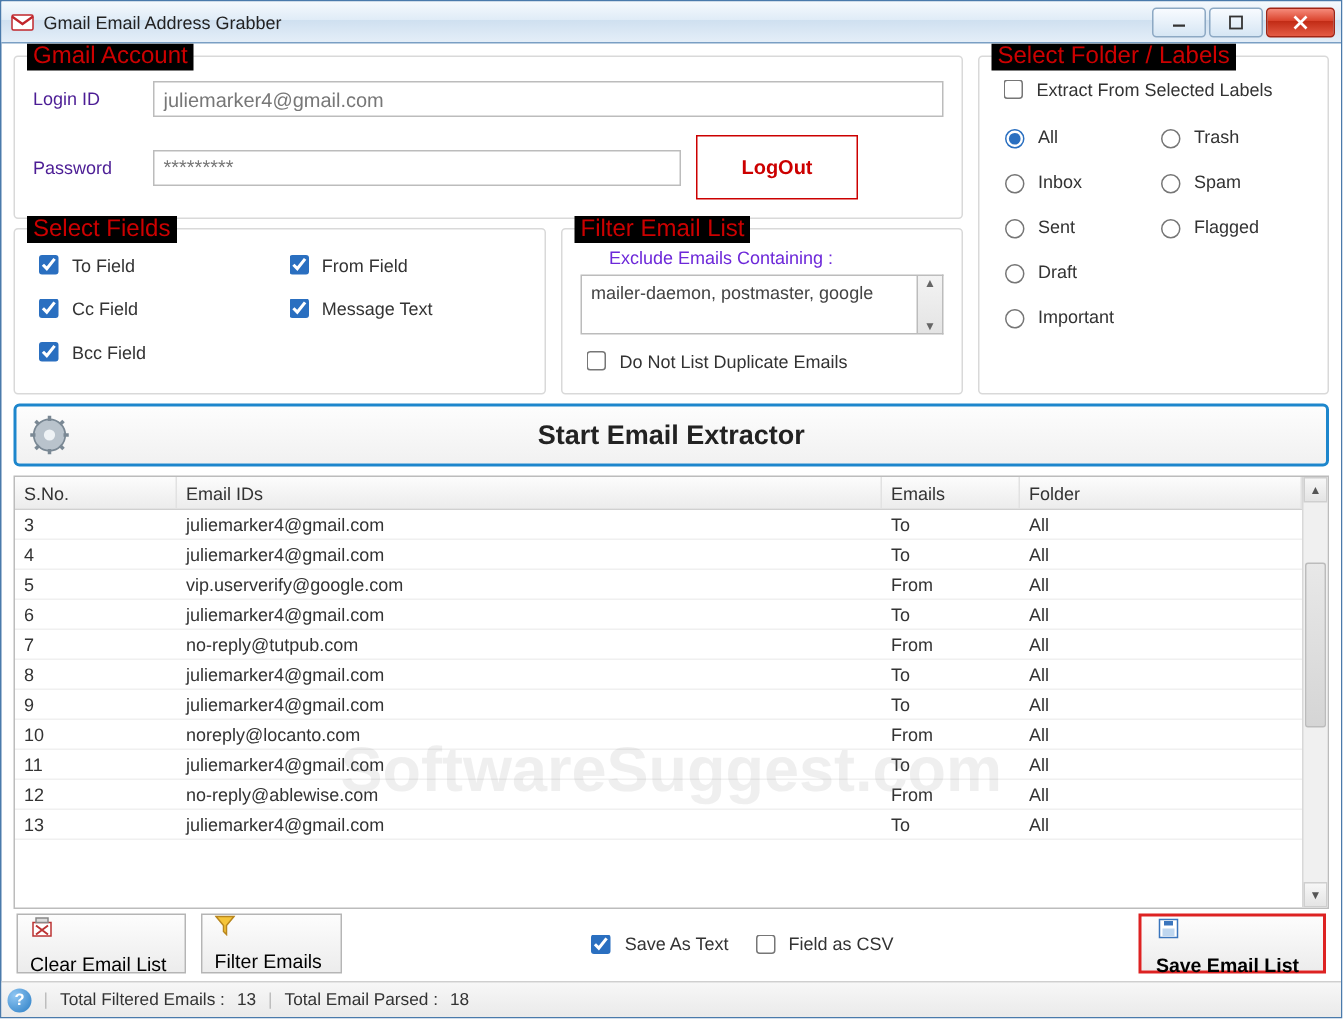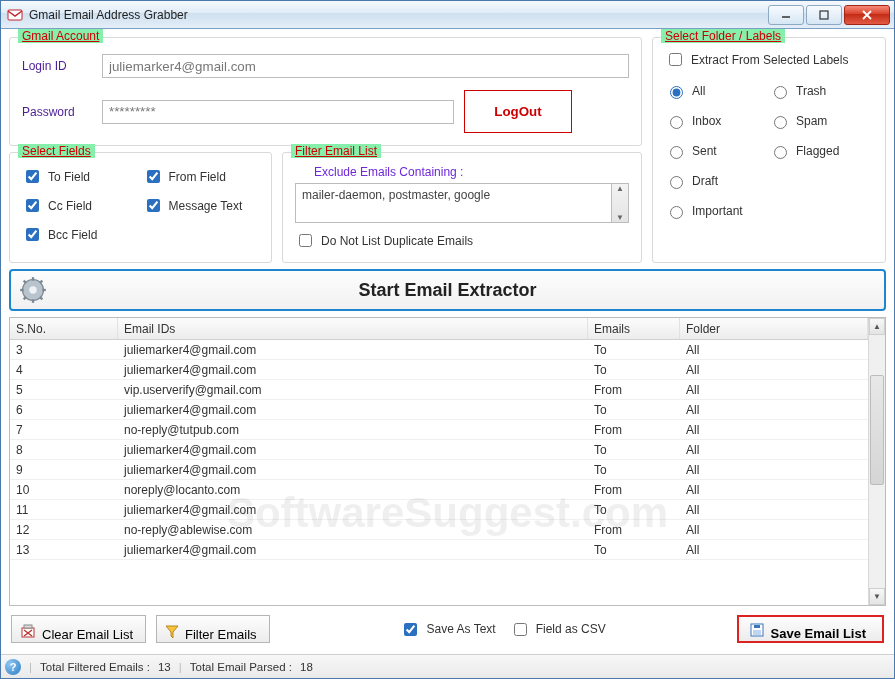--- a/index.html
+++ b/index.html
@@ -63,25 +63,24 @@
   .fieldset {
     border: 1px solid #d9d9d9;
     border-radius: 3px;
     padding: 10px 12px 12px;
     position: relative;
   }
   .fieldset .legend {
     position: absolute;
     top: -9px;
     left: 8px;
-    background: #86efac;
+    background: #000000;
     padding: 0 4px;
     color: #c00;
-    font-size: 12px;
-    text-decoration: underline;
+    font-size: 16px;
   }
   .acct-row { display:flex; align-items:center; gap:10px; margin-top: 6px; }
   .acct-row .lbl { width: 70px; color: #4c1d95; }
   .acct-row input[type=text], .acct-row input[type=password] {
     flex: 1;
     height: 24px;
     border: 1px solid #bcbcbc;
     background: #fff;
     padding: 0 6px;
     color: #777;
@@ -89,21 +88,21 @@
   .logout-btn {
     width: 108px;
     height: 43px;
     border: 1px solid #c00;
     background: #fff;
     color: #c00;
     font-weight: bold;
     cursor: pointer;
   }
   .row-mid { display:flex; gap:10px; }
-  .select-fields { width: 263px; }
+  .select-fields { width: 355px; }
   .filter-list { flex:1; }
   .sf-grid { display:grid; grid-template-columns: 1fr 1fr; row-gap: 10px; column-gap: 4px; padding-top: 4px; }
   .chk { display:flex; align-items:center; gap:6px; }
   .chk input { width:13px; height:13px; accent-color:#2a6fc0; }
   .filter-list .fl-body { padding-top: 2px; }
   .fl-label { margin-bottom:4px; color:#6d28d9;margin-left:19px; }
   .fl-input-wrap { display:flex; }
   .fl-textarea {
     flex:1;
     height: 40px;
@@ -192,27 +191,28 @@
   .table-vscroll .track { flex:1; position:relative; }
   .table-vscroll .thumb { position:absolute; left:1px; right:1px; top:40px; height:110px; background:linear-gradient(#e8e8e8,#d5d5d5); border:1px solid #bcbcbc; border-radius:2px; }
   .bottombar {
     height: 34px;
     display:flex;
     align-items:center;
     gap: 10px;
     padding: 0 2px;
   }
   .toolbtn {
-    height: 28px;
+    height: 40px;
     padding: 0 12px 0 8px;
     border: 1px solid #b5b5b5;
     background: linear-gradient(#fdfdfd,#ececec);
-    display:flex; align-items:flex-end; gap:6px;
+    display:flex; align-items:flex-start; gap:6px;
     font-size: 13px;
     cursor:pointer;
+    flex-direction:column;
   }
   .toolbtn.save {
     border: 2px solid #d22;
     margin-left: auto;
     font-weight:600;
     padding: 0 16px 0 10px;
   }
   .save-opts { display:flex; align-items:center; gap:14px; margin-left:auto;}
   .statusbar {
     height: 24px;
@@ -424,21 +424,21 @@
               <div>All</div>
             </div>
             <div class="trow">
               <div>4</div>
               <div>juliemarker4@gmail.com</div>
               <div>To</div>
               <div>All</div>
             </div>
             <div class="trow">
               <div>5</div>
-              <div>vip.userverify@gmail.com</div>
+              <div>vip.userverify@google.com</div>
               <div>From</div>
               <div>All</div>
             </div>
             <div class="trow">
               <div>6</div>
               <div>juliemarker4@gmail.com</div>
               <div>To</div>
               <div>All</div>
             </div>
             <div class="trow">

